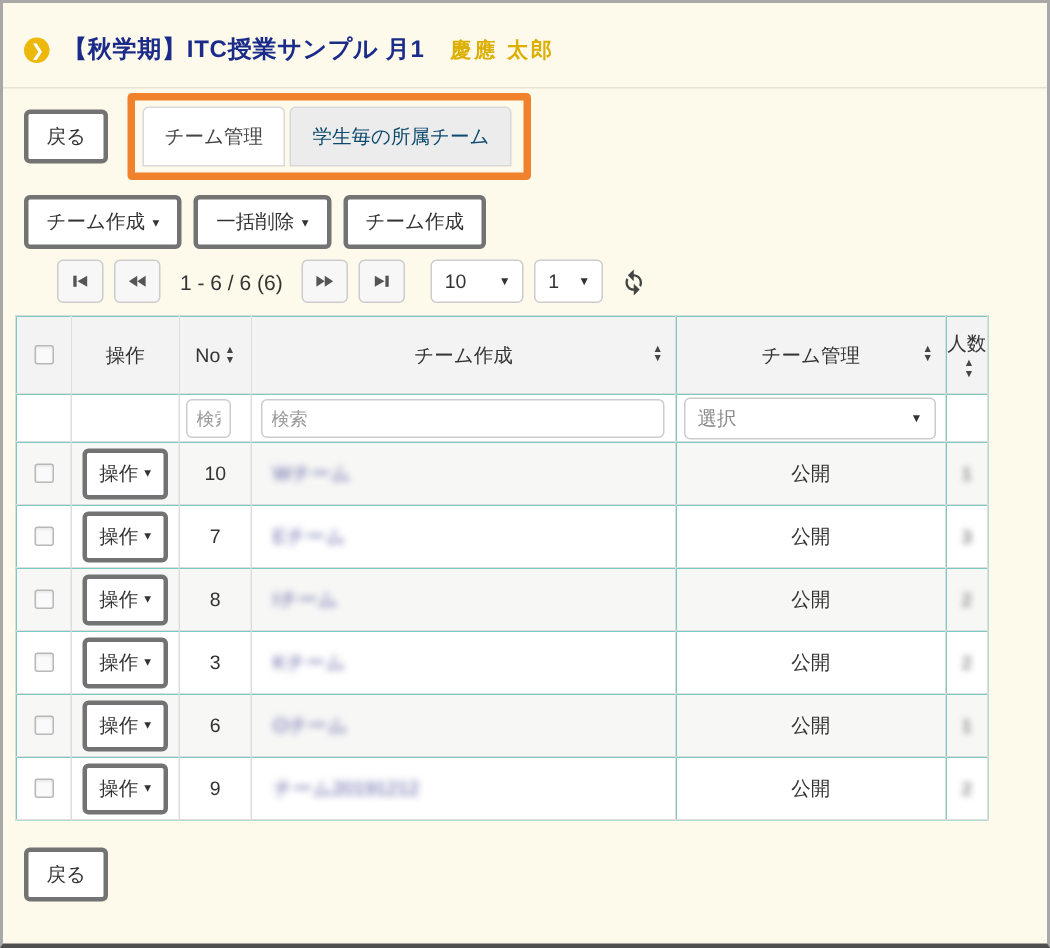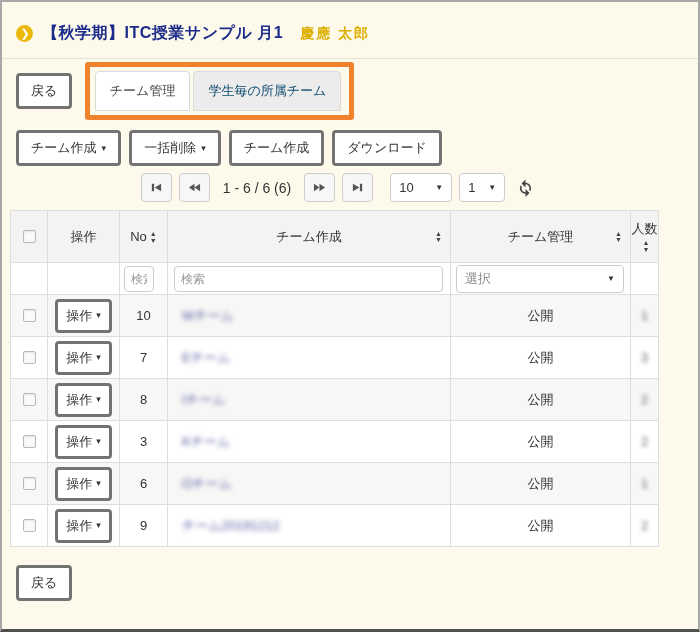--- a/index.html
+++ b/index.html
@@ -54,21 +54,21 @@
     border:1px solid #D9D9D9; border-radius:4px 4px 0 0; cursor:pointer;
   }
   .tab.active { background:#fff; color:#444; }
   .tab.inactive { background:#ECECEC; color:#0c4a6e; }
 
   
   .toolbar { display:flex; gap:8px; margin:10px 0 0 14px; }
 
   
   .pager {
-    display:flex; align-items:center; justify-content:center; gap:7px;
+    display:flex; align-items:center; gap:7px;
     margin-top:7px; padding-right:60px;padding-left:36px;
   }
   .pg-btn {
     width:31px; height:29px; display:flex; align-items:center; justify-content:center;
     background:#F7F7F7; border:1px solid #CCC; border-radius:4px; cursor:pointer;
   }
   .pg-text { font-size:14px; color:#333; margin:0 6px; }
   .fake-select {
     display:flex; align-items:center; justify-content:space-between;
     background:#fff; border:1px solid #CCC; border-radius:4px;
@@ -162,23 +162,20 @@
       <span>チーム作成</span>
       <span class="caret">▾</span>
     </button>
     <button class="btn">
       <span>一括削除</span>
       <span class="caret">▾</span>
     </button>
     <button class="btn">
       <span>チーム作成</span>
     </button>
-    <button class="btn">
-      <span>ダウンロード</span>
-    </button>
   </div>
 
   
   <div class="pager">
     <div class="pg-btn">
       <svg class="pgi" width="13" height="13" viewBox="0 0 14 14" fill="#555">
           <rect x="2" y="3" width="2.4" height="8"></rect>
           <polygon points="12,3 12,11 5,7"></polygon>
         </svg>
     </div>

